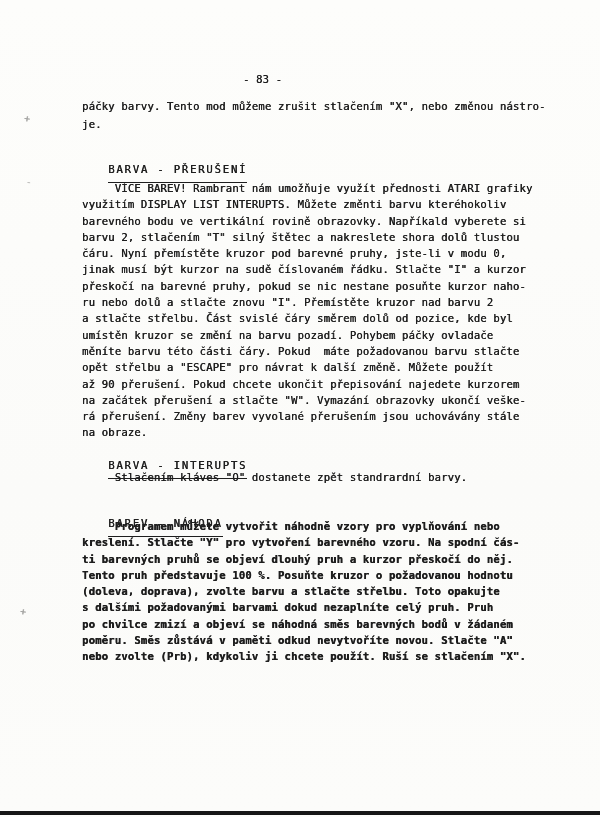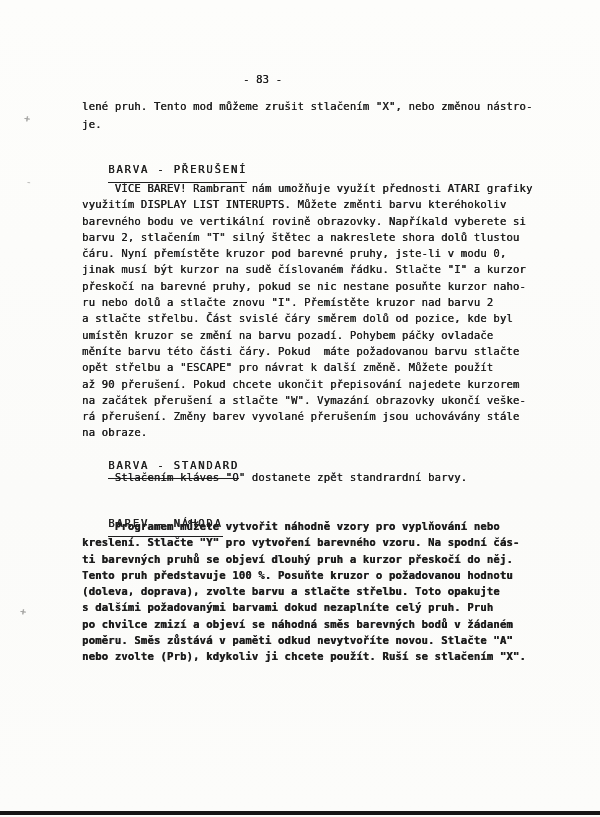--- a/index.html
+++ b/index.html
@@ -66,21 +66,21 @@
     background: #161616;
   }
 </style>
 </head>
 <body>
 
 <div class="scan-page">
 
   <div class="typewriter page-number">- 83 -</div>
 
-  <div class="typewriter para-intro">lené pruh. Tento mod můžeme zrušit stlačením "X", nebo změnou nástro-
+  <div class="typewriter para-intro">páčky barvy. Tento mod můžeme zrušit stlačením "X", nebo změnou nástro-
 je.</div>
 
   <div class="typewriter heading-1">
     <span class="heading-text">BARVA - PŘERUŠENÍ</span>
   </div>
   <div class="typewriter body-1">     VÍCE BAREV! Rambrant nám umožňuje využít přednosti ATARI grafiky
 využitím DISPLAY LIST INTERUPTS. Můžete změnti barvu kteréhokoliv
 barevného bodu ve vertikální rovině obrazovky. Napříkald vyberete si
 barvu 2, stlačením "T" silný štětec a nakreslete shora dolů tlustou
 čáru. Nyní přemístěte kruzor pod barevné pruhy, jste-li v modu 0,
@@ -90,21 +90,21 @@
 a stlačte střelbu. Část svislé čáry směrem dolů od pozice, kde byl
 umístěn kruzor se změní na barvu pozadí. Pohybem páčky ovladače
 měníte barvu této části čáry. Pokud  máte požadovanou barvu stlačte
 opět střelbu a "ESCAPE" pro návrat k další změně. Můžete použít
 až 90 přerušení. Pokud chcete ukončit přepisování najedete kurzorem
 na začátek přerušení a stlačte "W". Vymazání obrazovky ukončí veške-
 rá přerušení. Změny barev vyvolané přerušením jsou uchovávány stále
 na obraze.</div>
 
   <div class="typewriter heading-2">
-    <span class="heading-text">BARVA - STANDARD</span>
+    <span class="heading-text">BARVA - INTERUPTS</span>
   </div>
   <div class="typewriter body-2">     Stlačením kláves "O" dostanete zpět standrardní barvy.</div>
 
   <div class="typewriter heading-3">
     <span class="heading-text">BAREV - NÁHODA</span>
   </div>
   <div class="typewriter body-3">     Programem můžete vytvořit náhodně vzory pro vyplňování nebo
 kreslení. Stlačte "Y" pro vytvoření barevného vzoru. Na spodní čás-
 ti barevných pruhů se objeví dlouhý pruh a kurzor přeskočí do něj.
 Tento pruh představuje 100 %. Posuňte kruzor o požadovanou hodnotu

